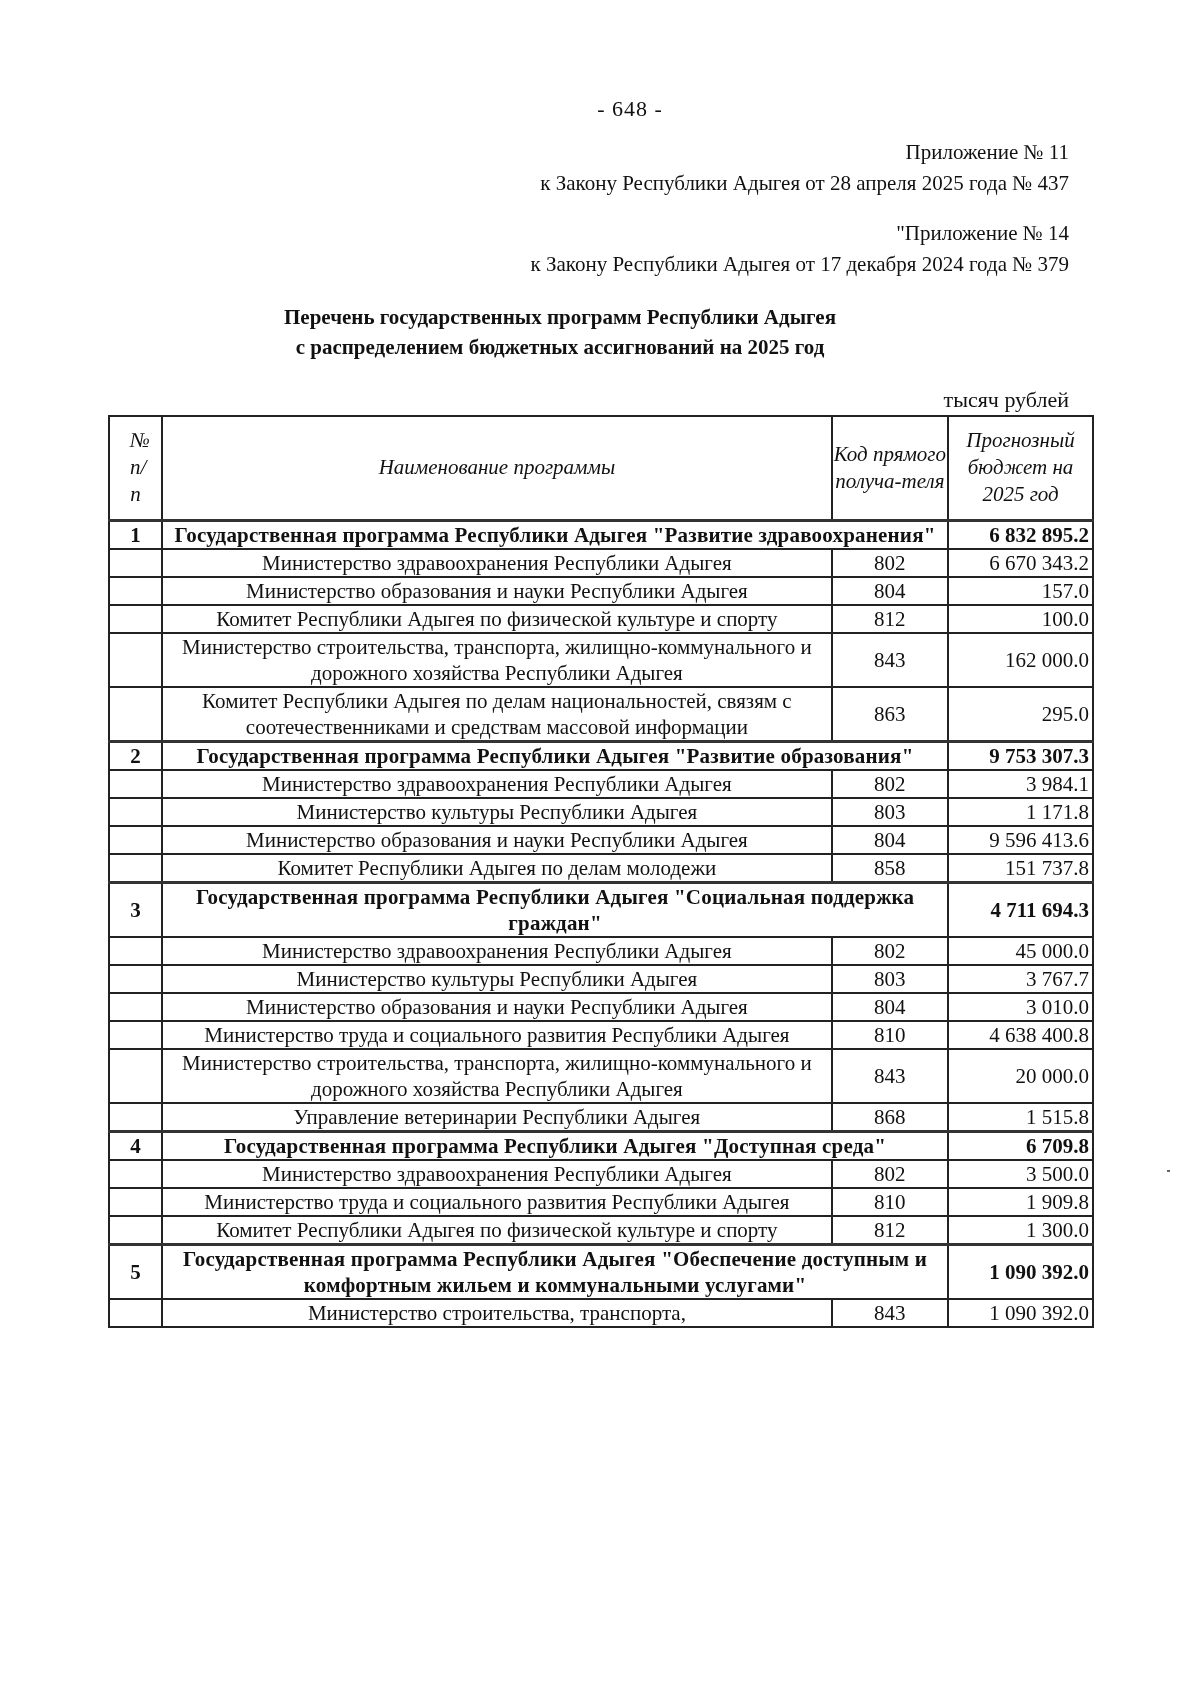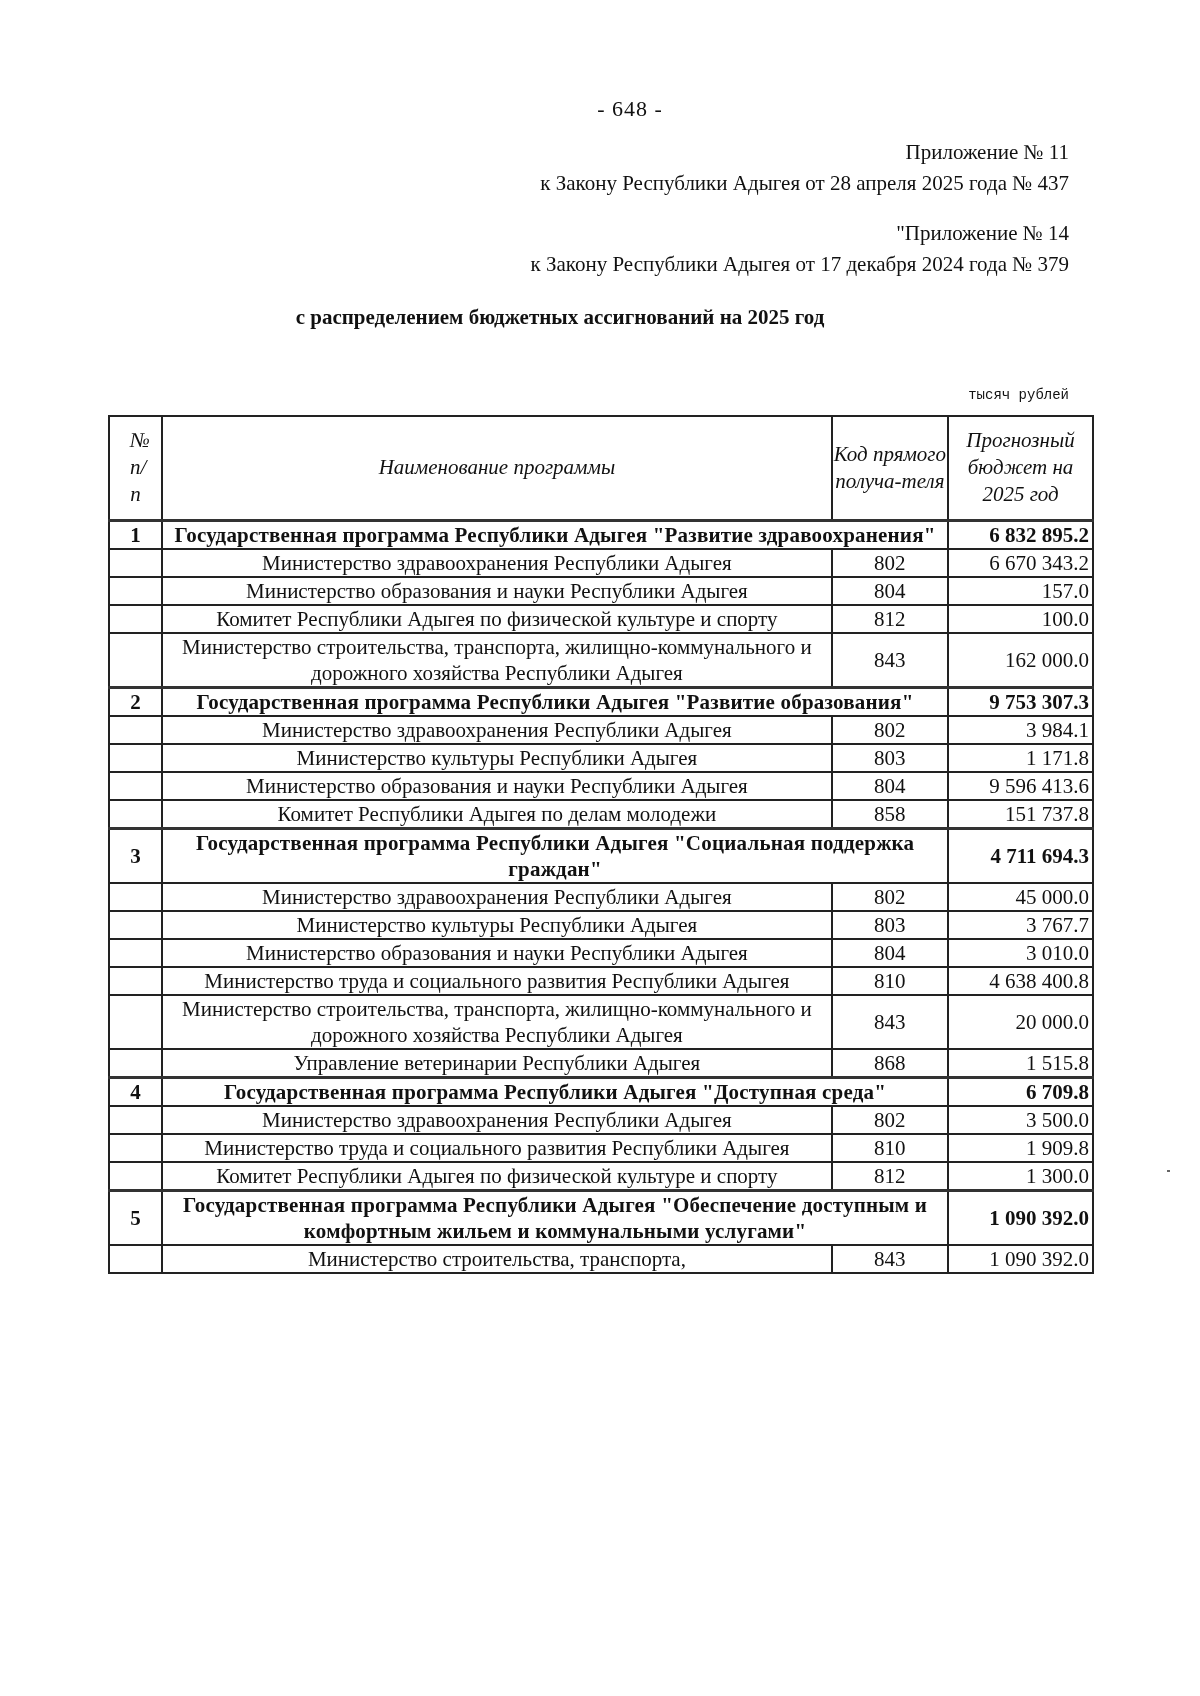--- a/index.html
+++ b/index.html
@@ -6,21 +6,21 @@
   body { width:1200px; height:1696px; position:relative; overflow:hidden;
          font-family:"Liberation Serif", "DejaVu Serif", serif; color:#111; }
   .page-number { position:absolute; left:0; width:1200px; top:96px; text-align:center;
          font-size:22px; letter-spacing:1px;padding-left:45px; }
   .page-number span { margin-left:-30px; }
   .annex { position:absolute; right:131px; text-align:right; font-size:21px; line-height:31px; }
   .annex1 { top:137px;font-family:Liberation Serif, serif; }
   .annex2 { top:218px; }
   .doc-title { position:absolute; left:104px; width:912px; top:302px; text-align:center;
          font-weight:bold; font-size:21px; line-height:30px; }
-  .units { position:absolute; right:131px; top:387px; font-size:14px;font-family:Liberation Mono, monospace; }
+  .units { position:absolute; right:131px; top:387px; font-size:22px; }
   table.budget { position:absolute; left:108px; top:415px; width:986px; border-collapse:collapse;
          font-size:21px; table-layout:fixed; }
   table.budget td, table.budget th { border:2px solid #222; padding:0 3px; vertical-align:middle; line-height:26px; }
   table.budget th { font-weight:normal; font-style:italic; text-align:center; font-size:21px; line-height:27px; padding:3px 1px; }
   col.c-num { width:52px; }
   col.c-name { width:656px; }
   col.c-code { width:114px; }
   col.c-sum { width:142px; }
   td.num { text-align:center; font-weight:bold; vertical-align:top; padding-top:2px; }
   td.name { text-align:center; padding-left:2px; }
@@ -40,20 +40,21 @@
   <div>Приложение № 11</div>
   <div>к Закону Республики Адыгея от 28 апреля 2025 года № 437</div>
 </div>
 
 <div class="annex annex2">
   <div>"Приложение № 14</div>
   <div>к Закону Республики Адыгея от 17 декабря 2024 года № 379</div>
 </div>
 
 <div class="doc-title">
+  <div>Перечень государственных программ Республики Адыгея</div>
   <div>с распределением бюджетных ассигнований на 2025 год</div>
 </div>
 
 <div class="units">тысяч рублей</div>
 
 <table class="budget">
   <colgroup>
     <col class="c-num">
       <col class="c-name">
       <col class="c-code">
@@ -90,20 +91,26 @@
         <td class="name">Комитет Республики Адыгея по физической культуре и спорту</td>
         <td class="code">812</td>
         <td class="sum">100.0</td>
       </tr>
       <tr class="item">
         <td class="num"></td>
         <td class="name">Министерство строительства, транспорта, жилищно-коммунального и дорожного хозяйства Республики Адыгея</td>
         <td class="code">843</td>
         <td class="sum">162 000.0</td>
       </tr>
+      <tr class="item">
+        <td class="num"></td>
+        <td class="name">Комитет Республики Адыгея по делам национальностей, связям с соотечественниками и средствам массовой информации</td>
+        <td class="code">863</td>
+        <td class="sum">295.0</td>
+      </tr>
       <tr class="program">
         <td class="num">2</td>
         <td class="name" colspan="2">Государственная программа Республики Адыгея "Развитие образования"</td>
         <td class="sum">9 753 307.3</td>
       </tr>
       <tr class="item">
         <td class="num"></td>
         <td class="name">Министерство здравоохранения Республики Адыгея</td>
         <td class="code">802</td>
         <td class="sum">3 984.1</td>

